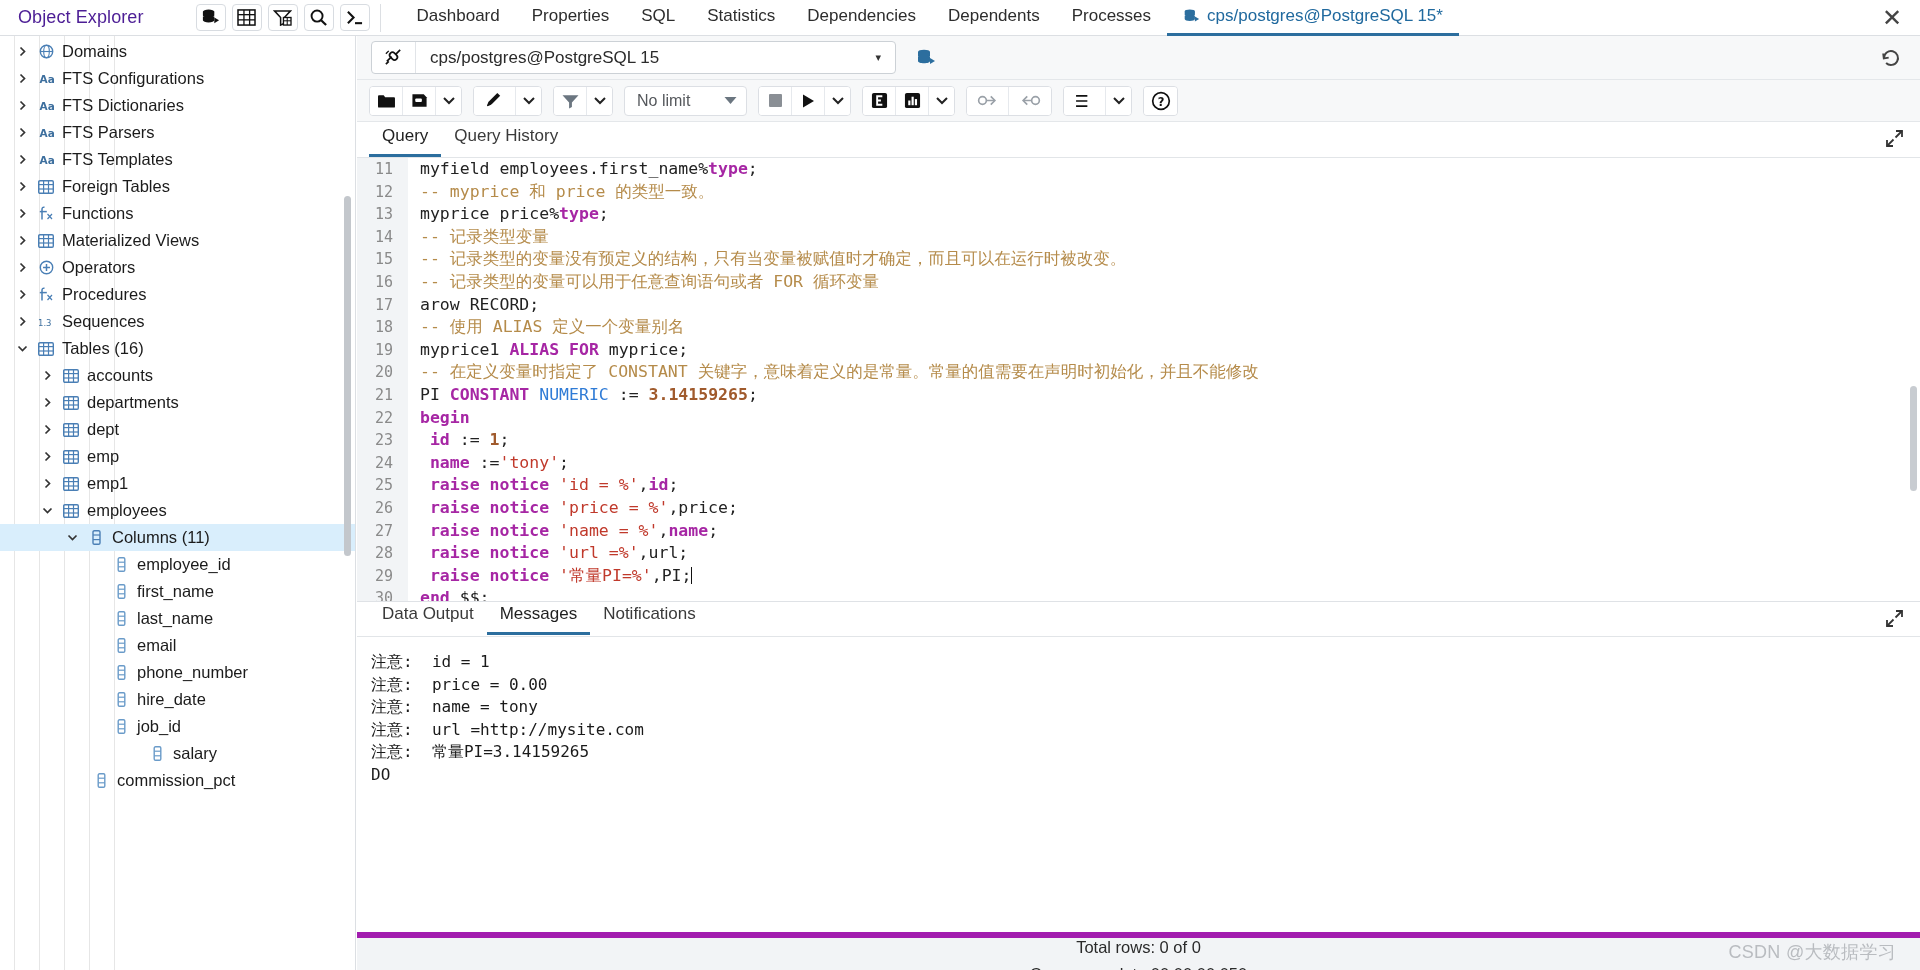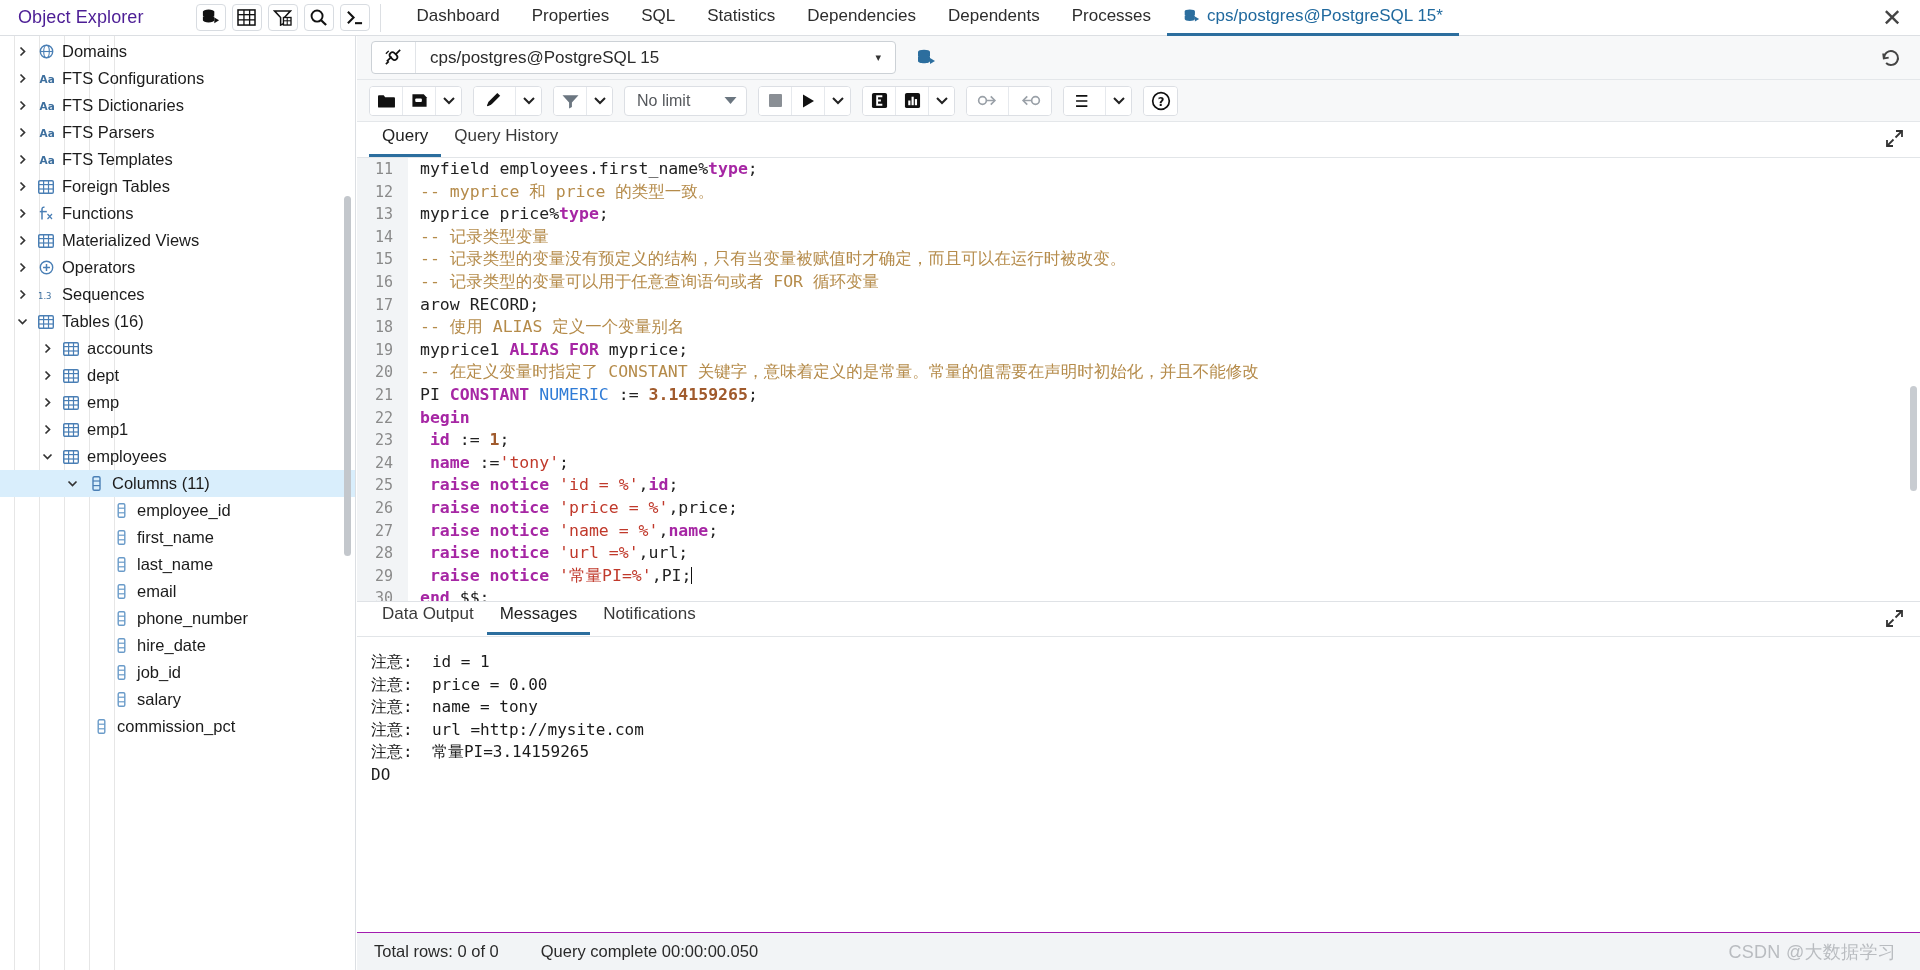--- a/index.html
+++ b/index.html
@@ -175,22 +175,22 @@
   }
   .messages {
     height: 170px; padding: 14px 0 0 14px; overflow: hidden;
     font-family: "DejaVu Sans Mono", monospace; font-size: 16px; color: #1a1a1a;
   }
   .msgline { line-height: 22.5px; white-space: pre; }
 
   .statusbar {
     position: absolute; left: 0; bottom: 0; width: 1563px; height: 38px;
     display: flex; align-items: center; gap: 8px;
-    background: #f2f4f6; border-top: 1px solid #a21caf;
-    font-size: 16.5px; color: #2a2a2a;
+    background: #f2f4f6; border-top: 6px solid #a21caf;
+    font-size: 16.5px; color: #2a2a2a; flex-direction: column;
   }
   .st-item { padding: 0 17px; }
   .watermark {
     position: absolute; right: 24px; bottom: 6px;
     font-size: 18px; color: #b9bcc0; letter-spacing: .3px;
     font-family: "Liberation Sans", sans-serif;
   }
   svg { display: block; }
 </style>
 </head>
@@ -419,20 +419,35 @@
         </span>
         <span class="tlabel">Operators</span>
       </div>
       <div class="tnode" style="padding-left: 17px;">
         <span class="chev">
           <svg width="11" height="11" viewBox="0 0 11 11">
             <polyline points="3.5,1.5 7.5,5.5 3.5,9.5" fill="none" stroke="#333" stroke-width="1.7"></polyline>
           </svg>
         </span>
         <span class="tico">
+          <svg width="14" height="15" viewBox="0 0 14 15">
+            <path d="M3 13.5c0-5 0-8 0-10.2C3 1.6 4 0.9 5.5 1.2" fill="none" stroke="#4a7fb5" stroke-width="1.5"></path>
+            <line x1="0.8" y1="5.6" x2="7.8" y2="5.6" stroke="#4a7fb5" stroke-width="1.5"></line>
+            <path d="M8.5 8 L13 13 M13 8 L8.5 13" stroke="#4a7fb5" stroke-width="1.2"></path>
+          </svg>
+        </span>
+        <span class="tlabel">Procedures</span>
+      </div>
+      <div class="tnode" style="padding-left: 17px;">
+        <span class="chev">
+          <svg width="11" height="11" viewBox="0 0 11 11">
+            <polyline points="3.5,1.5 7.5,5.5 3.5,9.5" fill="none" stroke="#333" stroke-width="1.7"></polyline>
+          </svg>
+        </span>
+        <span class="tico">
           <svg width="16" height="14" viewBox="0 0 16 14">
             <text x="0" y="10.5" font-size="8.5" font-family="DejaVu Sans, sans-serif" fill="#3d6f9e">1.</text>
             <text x="8" y="10.5" font-size="8.5" font-family="DejaVu Sans, sans-serif" fill="#3d6f9e">3</text>
           </svg>
         </span>
         <span class="tlabel">Sequences</span>
       </div>
       <div class="tnode" style="padding-left: 17px;">
         <span class="chev">
           <svg width="11" height="11" viewBox="0 0 11 11">
@@ -475,71 +490,88 @@
         </span>
         <span class="tico">
           <svg width="16" height="14" viewBox="0 0 16 14">
             <rect x="0.7" y="0.7" width="14.6" height="12.6" rx="1.2" fill="none" stroke="#4a7fb5" stroke-width="1.4"></rect>
             <line x1="0.7" y1="4.6" x2="15.3" y2="4.6" stroke="#4a7fb5" stroke-width="1.2"></line>
             <line x1="0.7" y1="9" x2="15.3" y2="9" stroke="#4a7fb5" stroke-width="1.2"></line>
             <line x1="5.6" y1="0.7" x2="5.6" y2="13.3" stroke="#4a7fb5" stroke-width="1.2"></line>
             <line x1="10.5" y1="0.7" x2="10.5" y2="13.3" stroke="#4a7fb5" stroke-width="1.2"></line>
           </svg>
         </span>
-        <span class="tlabel">dept</span>
+        <span class="tlabel">departments</span>
       </div>
       <div class="tnode" style="padding-left: 42px;">
         <span class="chev">
           <svg width="11" height="11" viewBox="0 0 11 11">
             <polyline points="3.5,1.5 7.5,5.5 3.5,9.5" fill="none" stroke="#333" stroke-width="1.7"></polyline>
           </svg>
         </span>
         <span class="tico">
           <svg width="16" height="14" viewBox="0 0 16 14">
             <rect x="0.7" y="0.7" width="14.6" height="12.6" rx="1.2" fill="none" stroke="#4a7fb5" stroke-width="1.4"></rect>
             <line x1="0.7" y1="4.6" x2="15.3" y2="4.6" stroke="#4a7fb5" stroke-width="1.2"></line>
             <line x1="0.7" y1="9" x2="15.3" y2="9" stroke="#4a7fb5" stroke-width="1.2"></line>
             <line x1="5.6" y1="0.7" x2="5.6" y2="13.3" stroke="#4a7fb5" stroke-width="1.2"></line>
             <line x1="10.5" y1="0.7" x2="10.5" y2="13.3" stroke="#4a7fb5" stroke-width="1.2"></line>
           </svg>
         </span>
-        <span class="tlabel">emp</span>
+        <span class="tlabel">dept</span>
       </div>
       <div class="tnode" style="padding-left: 42px;">
         <span class="chev">
           <svg width="11" height="11" viewBox="0 0 11 11">
             <polyline points="3.5,1.5 7.5,5.5 3.5,9.5" fill="none" stroke="#333" stroke-width="1.7"></polyline>
           </svg>
         </span>
         <span class="tico">
           <svg width="16" height="14" viewBox="0 0 16 14">
             <rect x="0.7" y="0.7" width="14.6" height="12.6" rx="1.2" fill="none" stroke="#4a7fb5" stroke-width="1.4"></rect>
             <line x1="0.7" y1="4.6" x2="15.3" y2="4.6" stroke="#4a7fb5" stroke-width="1.2"></line>
             <line x1="0.7" y1="9" x2="15.3" y2="9" stroke="#4a7fb5" stroke-width="1.2"></line>
             <line x1="5.6" y1="0.7" x2="5.6" y2="13.3" stroke="#4a7fb5" stroke-width="1.2"></line>
             <line x1="10.5" y1="0.7" x2="10.5" y2="13.3" stroke="#4a7fb5" stroke-width="1.2"></line>
           </svg>
         </span>
-        <span class="tlabel">emp1</span>
+        <span class="tlabel">emp</span>
       </div>
       <div class="tnode" style="padding-left: 42px;">
         <span class="chev">
           <svg width="11" height="11" viewBox="0 0 11 11">
-            <polyline points="1.5,3.5 5.5,7.5 9.5,3.5" fill="none" stroke="#333" stroke-width="1.7"></polyline>
+            <polyline points="3.5,1.5 7.5,5.5 3.5,9.5" fill="none" stroke="#333" stroke-width="1.7"></polyline>
           </svg>
         </span>
         <span class="tico">
           <svg width="16" height="14" viewBox="0 0 16 14">
             <rect x="0.7" y="0.7" width="14.6" height="12.6" rx="1.2" fill="none" stroke="#4a7fb5" stroke-width="1.4"></rect>
             <line x1="0.7" y1="4.6" x2="15.3" y2="4.6" stroke="#4a7fb5" stroke-width="1.2"></line>
             <line x1="0.7" y1="9" x2="15.3" y2="9" stroke="#4a7fb5" stroke-width="1.2"></line>
             <line x1="5.6" y1="0.7" x2="5.6" y2="13.3" stroke="#4a7fb5" stroke-width="1.2"></line>
             <line x1="10.5" y1="0.7" x2="10.5" y2="13.3" stroke="#4a7fb5" stroke-width="1.2"></line>
           </svg>
         </span>
+        <span class="tlabel">emp1</span>
+      </div>
+      <div class="tnode" style="padding-left: 42px;">
+        <span class="chev">
+          <svg width="11" height="11" viewBox="0 0 11 11">
+            <polyline points="1.5,3.5 5.5,7.5 9.5,3.5" fill="none" stroke="#333" stroke-width="1.7"></polyline>
+          </svg>
+        </span>
+        <span class="tico">
+          <svg width="16" height="14" viewBox="0 0 16 14">
+            <rect x="0.7" y="0.7" width="14.6" height="12.6" rx="1.2" fill="none" stroke="#4a7fb5" stroke-width="1.4"></rect>
+            <line x1="0.7" y1="4.6" x2="15.3" y2="4.6" stroke="#4a7fb5" stroke-width="1.2"></line>
+            <line x1="0.7" y1="9" x2="15.3" y2="9" stroke="#4a7fb5" stroke-width="1.2"></line>
+            <line x1="5.6" y1="0.7" x2="5.6" y2="13.3" stroke="#4a7fb5" stroke-width="1.2"></line>
+            <line x1="10.5" y1="0.7" x2="10.5" y2="13.3" stroke="#4a7fb5" stroke-width="1.2"></line>
+          </svg>
+        </span>
         <span class="tlabel">employees</span>
       </div>
       <div class="tnode sel" style="padding-left: 67px;">
         <span class="chev">
           <svg width="11" height="11" viewBox="0 0 11 11">
             <polyline points="1.5,3.5 5.5,7.5 9.5,3.5" fill="none" stroke="#333" stroke-width="1.7"></polyline>
           </svg>
         </span>
         <span class="tico">
           <svg width="13" height="15" viewBox="0 0 13 15">
@@ -620,21 +652,21 @@
         <span class="chev"></span>
         <span class="tico">
           <svg width="11" height="15" viewBox="0 0 11 15">
             <rect x="2.2" y="0.8" width="6.6" height="13.4" rx="1.3" fill="none" stroke="#6a9bc9" stroke-width="1.4"></rect>
             <line x1="2.2" y1="5.2" x2="8.8" y2="5.2" stroke="#6a9bc9" stroke-width="1.2"></line>
             <line x1="2.2" y1="9.8" x2="8.8" y2="9.8" stroke="#6a9bc9" stroke-width="1.2"></line>
           </svg>
         </span>
         <span class="tlabel">job_id</span>
       </div>
-      <div class="tnode" style="padding-left: 92px;">
+      <div class="tnode" style="padding-left: 92px; margin-left: 36px;">
         <span class="chev"></span>
         <span class="tico">
           <svg width="11" height="15" viewBox="0 0 11 15">
             <rect x="2.2" y="0.8" width="6.6" height="13.4" rx="1.3" fill="none" stroke="#6a9bc9" stroke-width="1.4"></rect>
             <line x1="2.2" y1="5.2" x2="8.8" y2="5.2" stroke="#6a9bc9" stroke-width="1.2"></line>
             <line x1="2.2" y1="9.8" x2="8.8" y2="9.8" stroke="#6a9bc9" stroke-width="1.2"></line>
           </svg>
         </span>
         <span class="tlabel">salary</span>
       </div>

